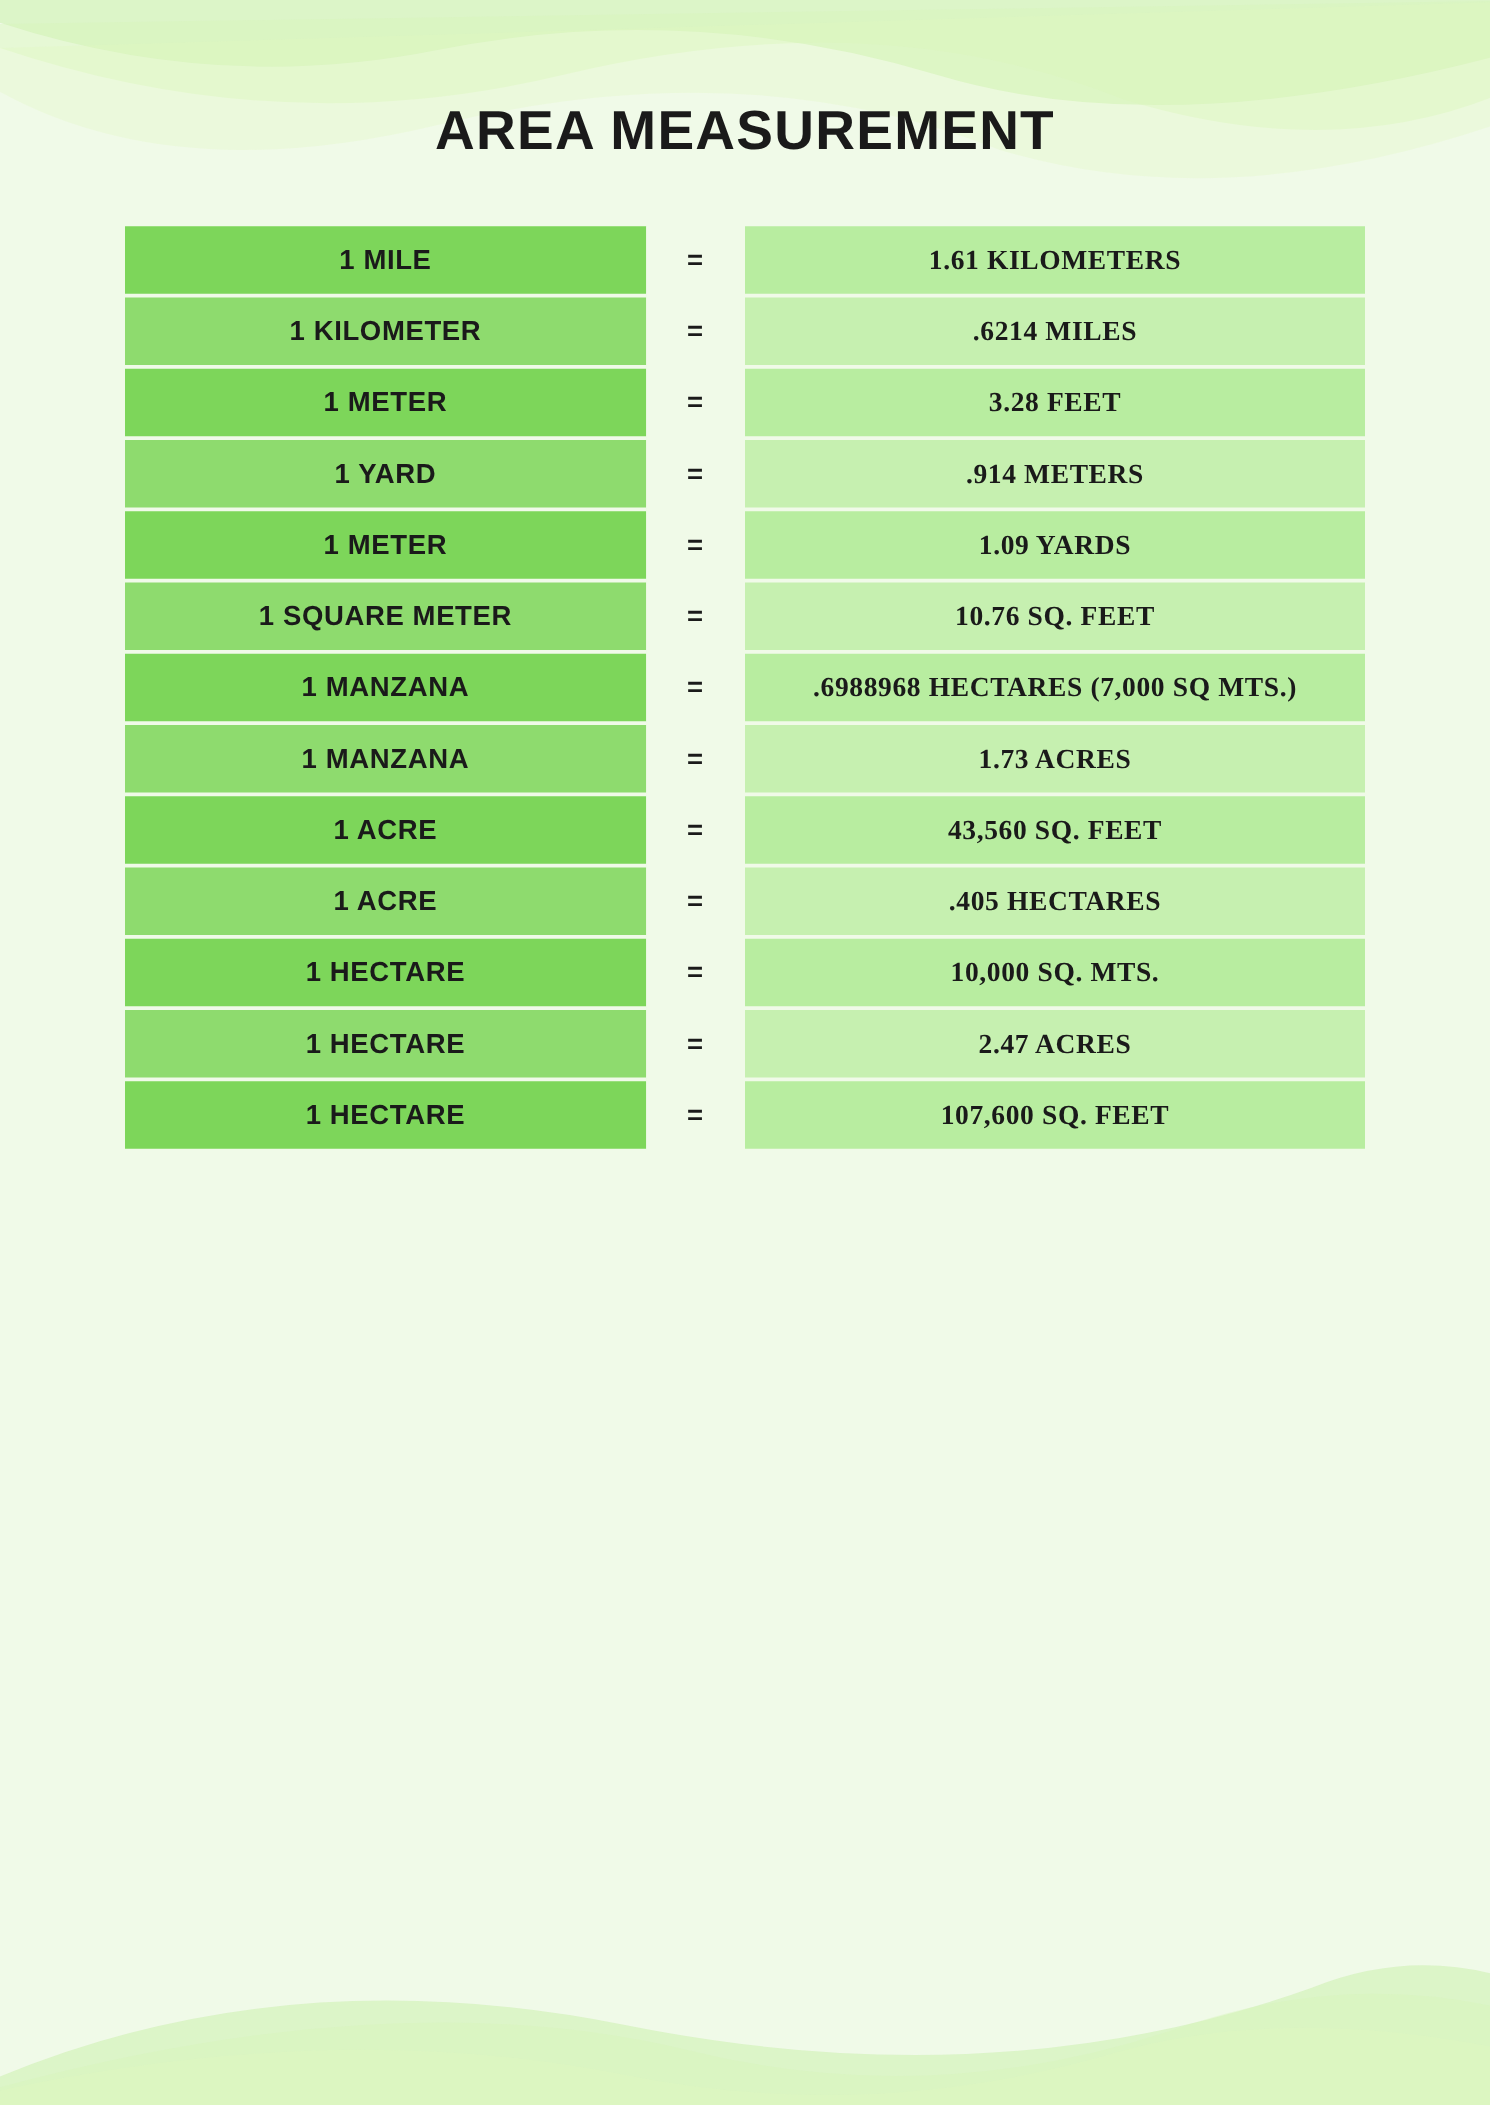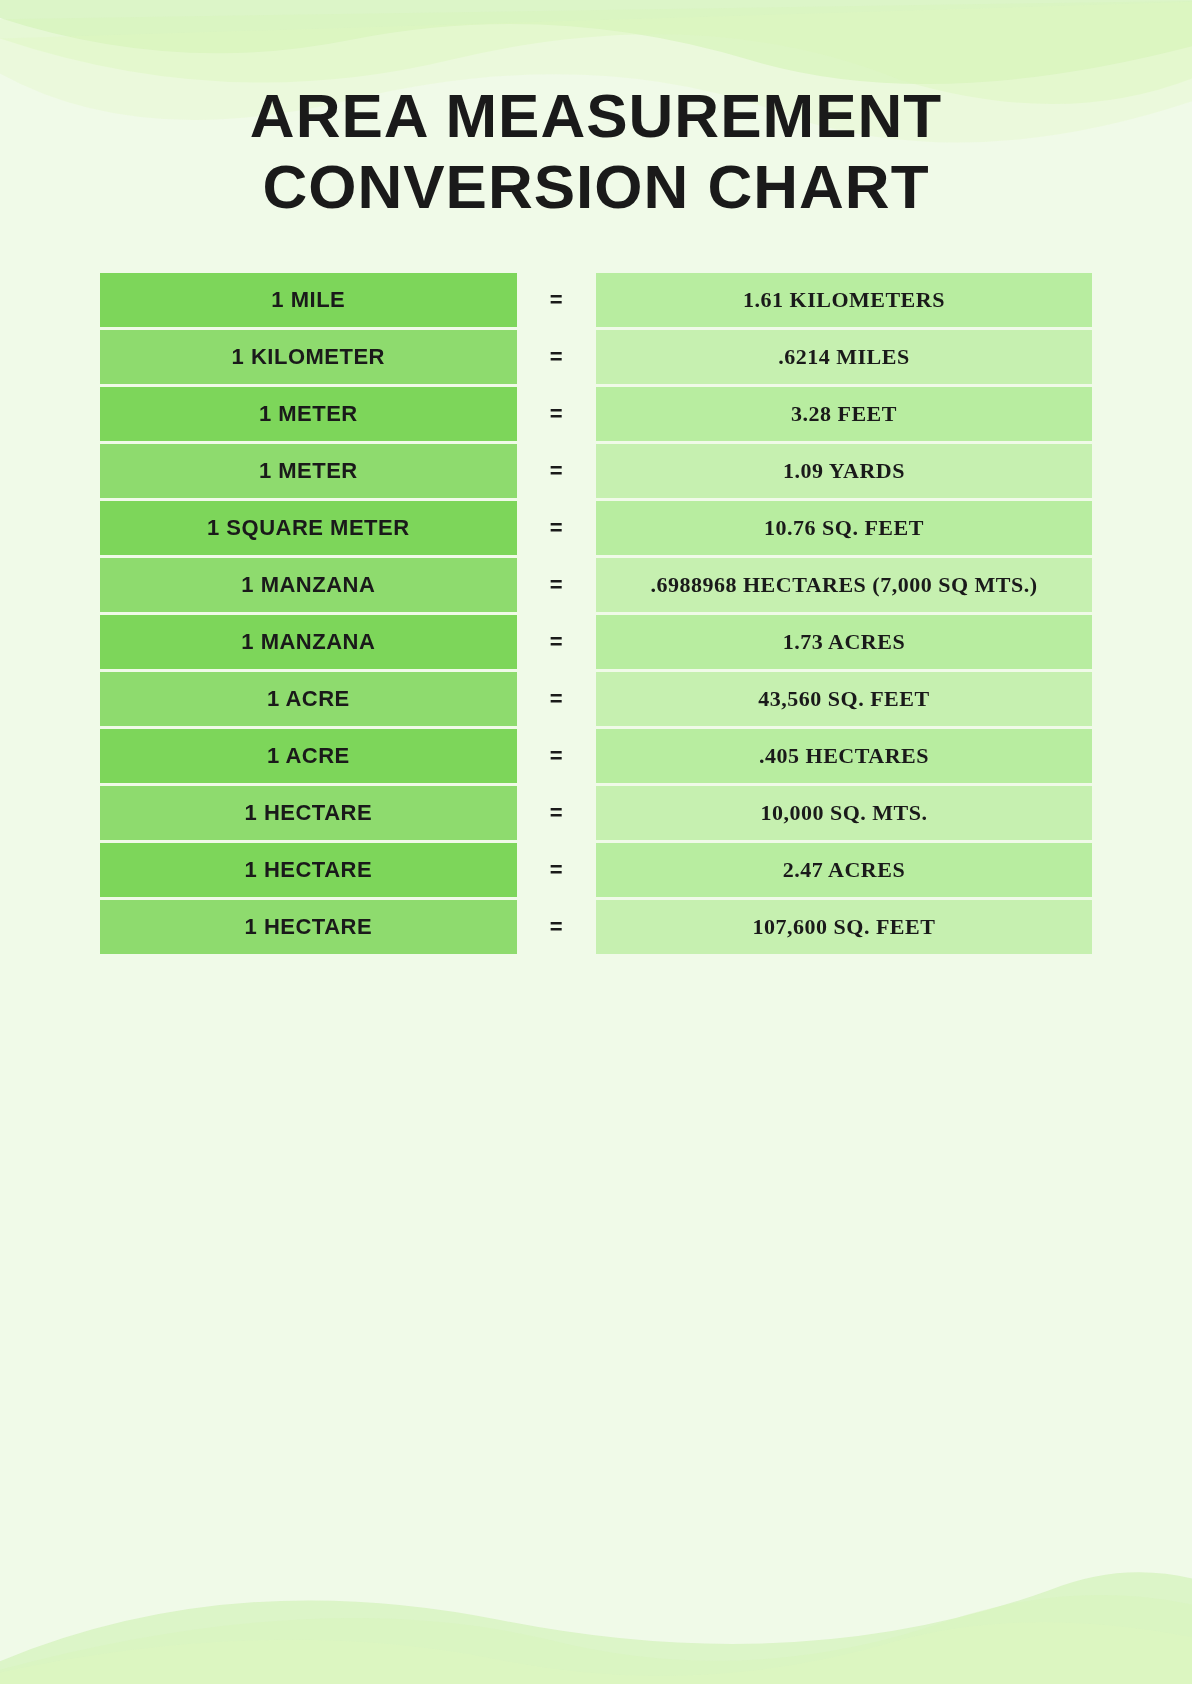--- a/index.html
+++ b/index.html
@@ -29,21 +29,21 @@
     .content {
       position: relative;
       z-index: 1;
       display: flex;
       flex-direction: column;
       align-items: center;
       padding: 80px 100px 60px 100px;
     }
 
     .title {
-      font-size: 62px;
+      font-size: 44px;
       font-weight: 900;
       text-align: center;
       color: #1a1a1a;
       text-transform: uppercase;
       line-height: 1.15;
       margin-bottom: 50px;
       letter-spacing: 1px;
     }
 
     .conversion-table {
@@ -112,39 +112,43 @@
   <path d="M-50,40 Q100,160 350,100 Q600,40 800,120 Q1000,180 1250,80 L1250,0 Z" fill="#e0f8c0" opacity="0.3"></path>
 
   <path d="M-50,1684 Q200,1560 500,1620 Q800,1680 1050,1590 Q1150,1550 1250,1600 L1250,1684 Z" fill="#c8f0a8" opacity="0.5"></path>
   <path d="M-50,1684 Q300,1580 550,1640 Q750,1690 950,1620 Q1100,1570 1250,1620 L1250,1684 Z" fill="#d8f5b8" opacity="0.4"></path>
   <path d="M-50,1684 Q250,1610 500,1660 Q700,1700 900,1640 Q1050,1600 1250,1650 L1250,1684 Z" fill="#e0f8c0" opacity="0.3"></path>
 </svg>
 
 <div class="content">
   <h1 class="title">
     <span>AREA MEASUREMENT</span><br>
-    <span>CONVERSION CHART</span>
   </h1>
 
   <table class="conversion-table">
     <tbody id="table-body">
     <tr>
           <td class="col-left">1 MILE</td>
           <td class="col-eq">=</td>
           <td class="col-right">1.61 KILOMETERS</td>
         </tr>
         <tr>
           <td class="col-left">1 KILOMETER</td>
           <td class="col-eq">=</td>
           <td class="col-right">.6214 MILES</td>
         </tr>
         <tr>
           <td class="col-left">1 METER</td>
           <td class="col-eq">=</td>
           <td class="col-right">3.28 FEET</td>
+        </tr>
+        <tr>
+          <td class="col-left">1 YARD</td>
+          <td class="col-eq">=</td>
+          <td class="col-right">.914 METERS</td>
         </tr>
         <tr>
           <td class="col-left">1 METER</td>
           <td class="col-eq">=</td>
           <td class="col-right">1.09 YARDS</td>
         </tr>
         <tr>
           <td class="col-left">1 SQUARE METER</td>
           <td class="col-eq">=</td>
           <td class="col-right">10.76 SQ. FEET</td>

